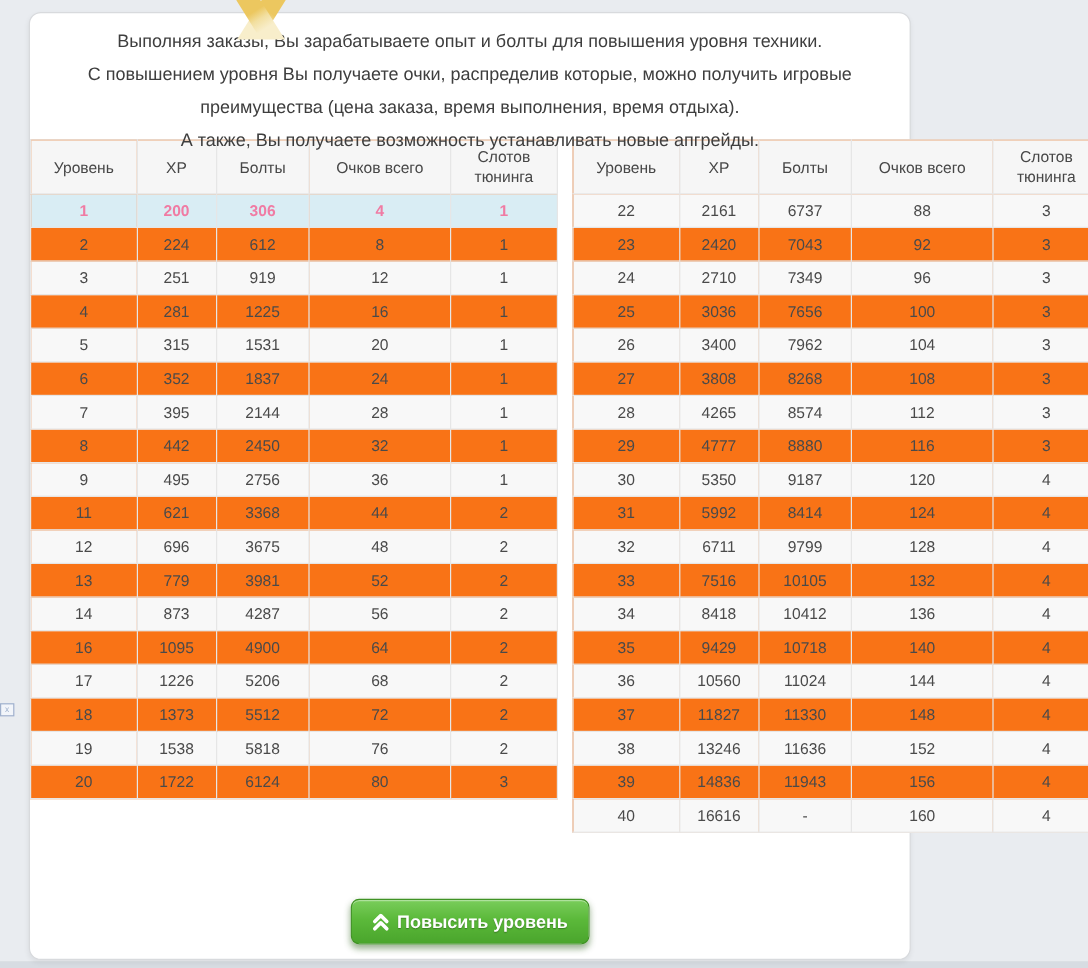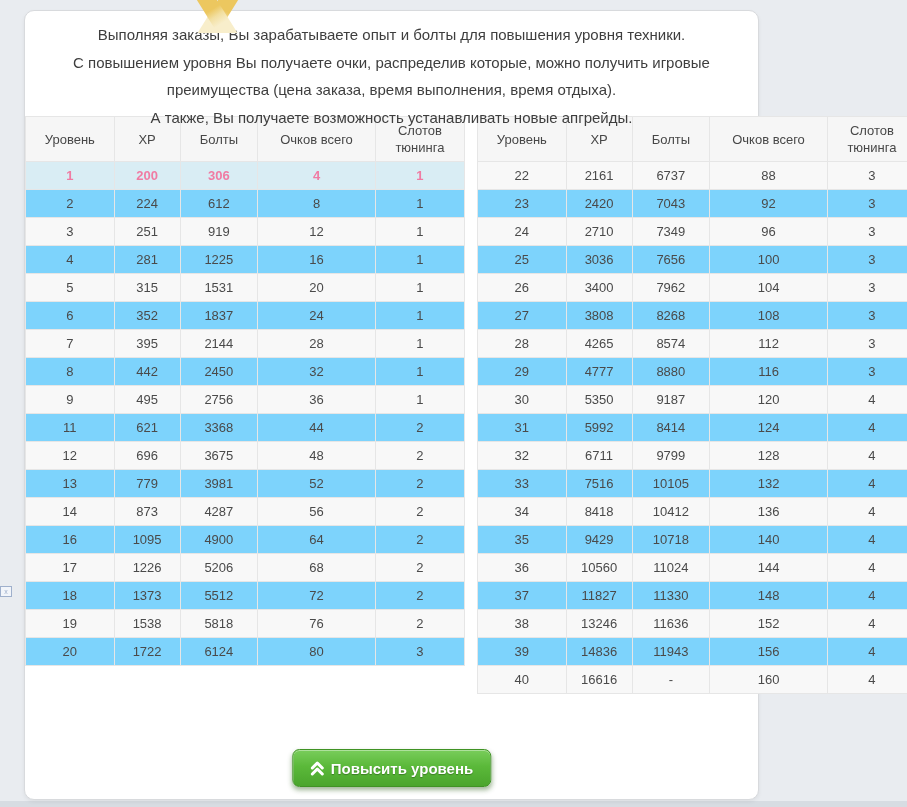--- a/index.html
+++ b/index.html
@@ -56,21 +56,21 @@
     color:#3e3e3e;
     z-index:6;
   }
   .tables{position:absolute;left:0;top:105px;width:100%;z-index:4;}
   table{
     border-collapse:collapse;
     table-layout:fixed;
     position:absolute;top:0;
     width:440px;
     border:1px solid var(--tbl-outer);
-    background:#7dd3fc;
+    background:#f97316;
   }
   .tbl-left{left:0;}
   .tbl-right{left:452px;}
   th{
     height:45px;
     background:var(--th-bg);
     color:var(--th-text);
     font-size:13px;font-weight:400;
     border:1px solid var(--tbl-border);
     text-align:center;vertical-align:middle;

